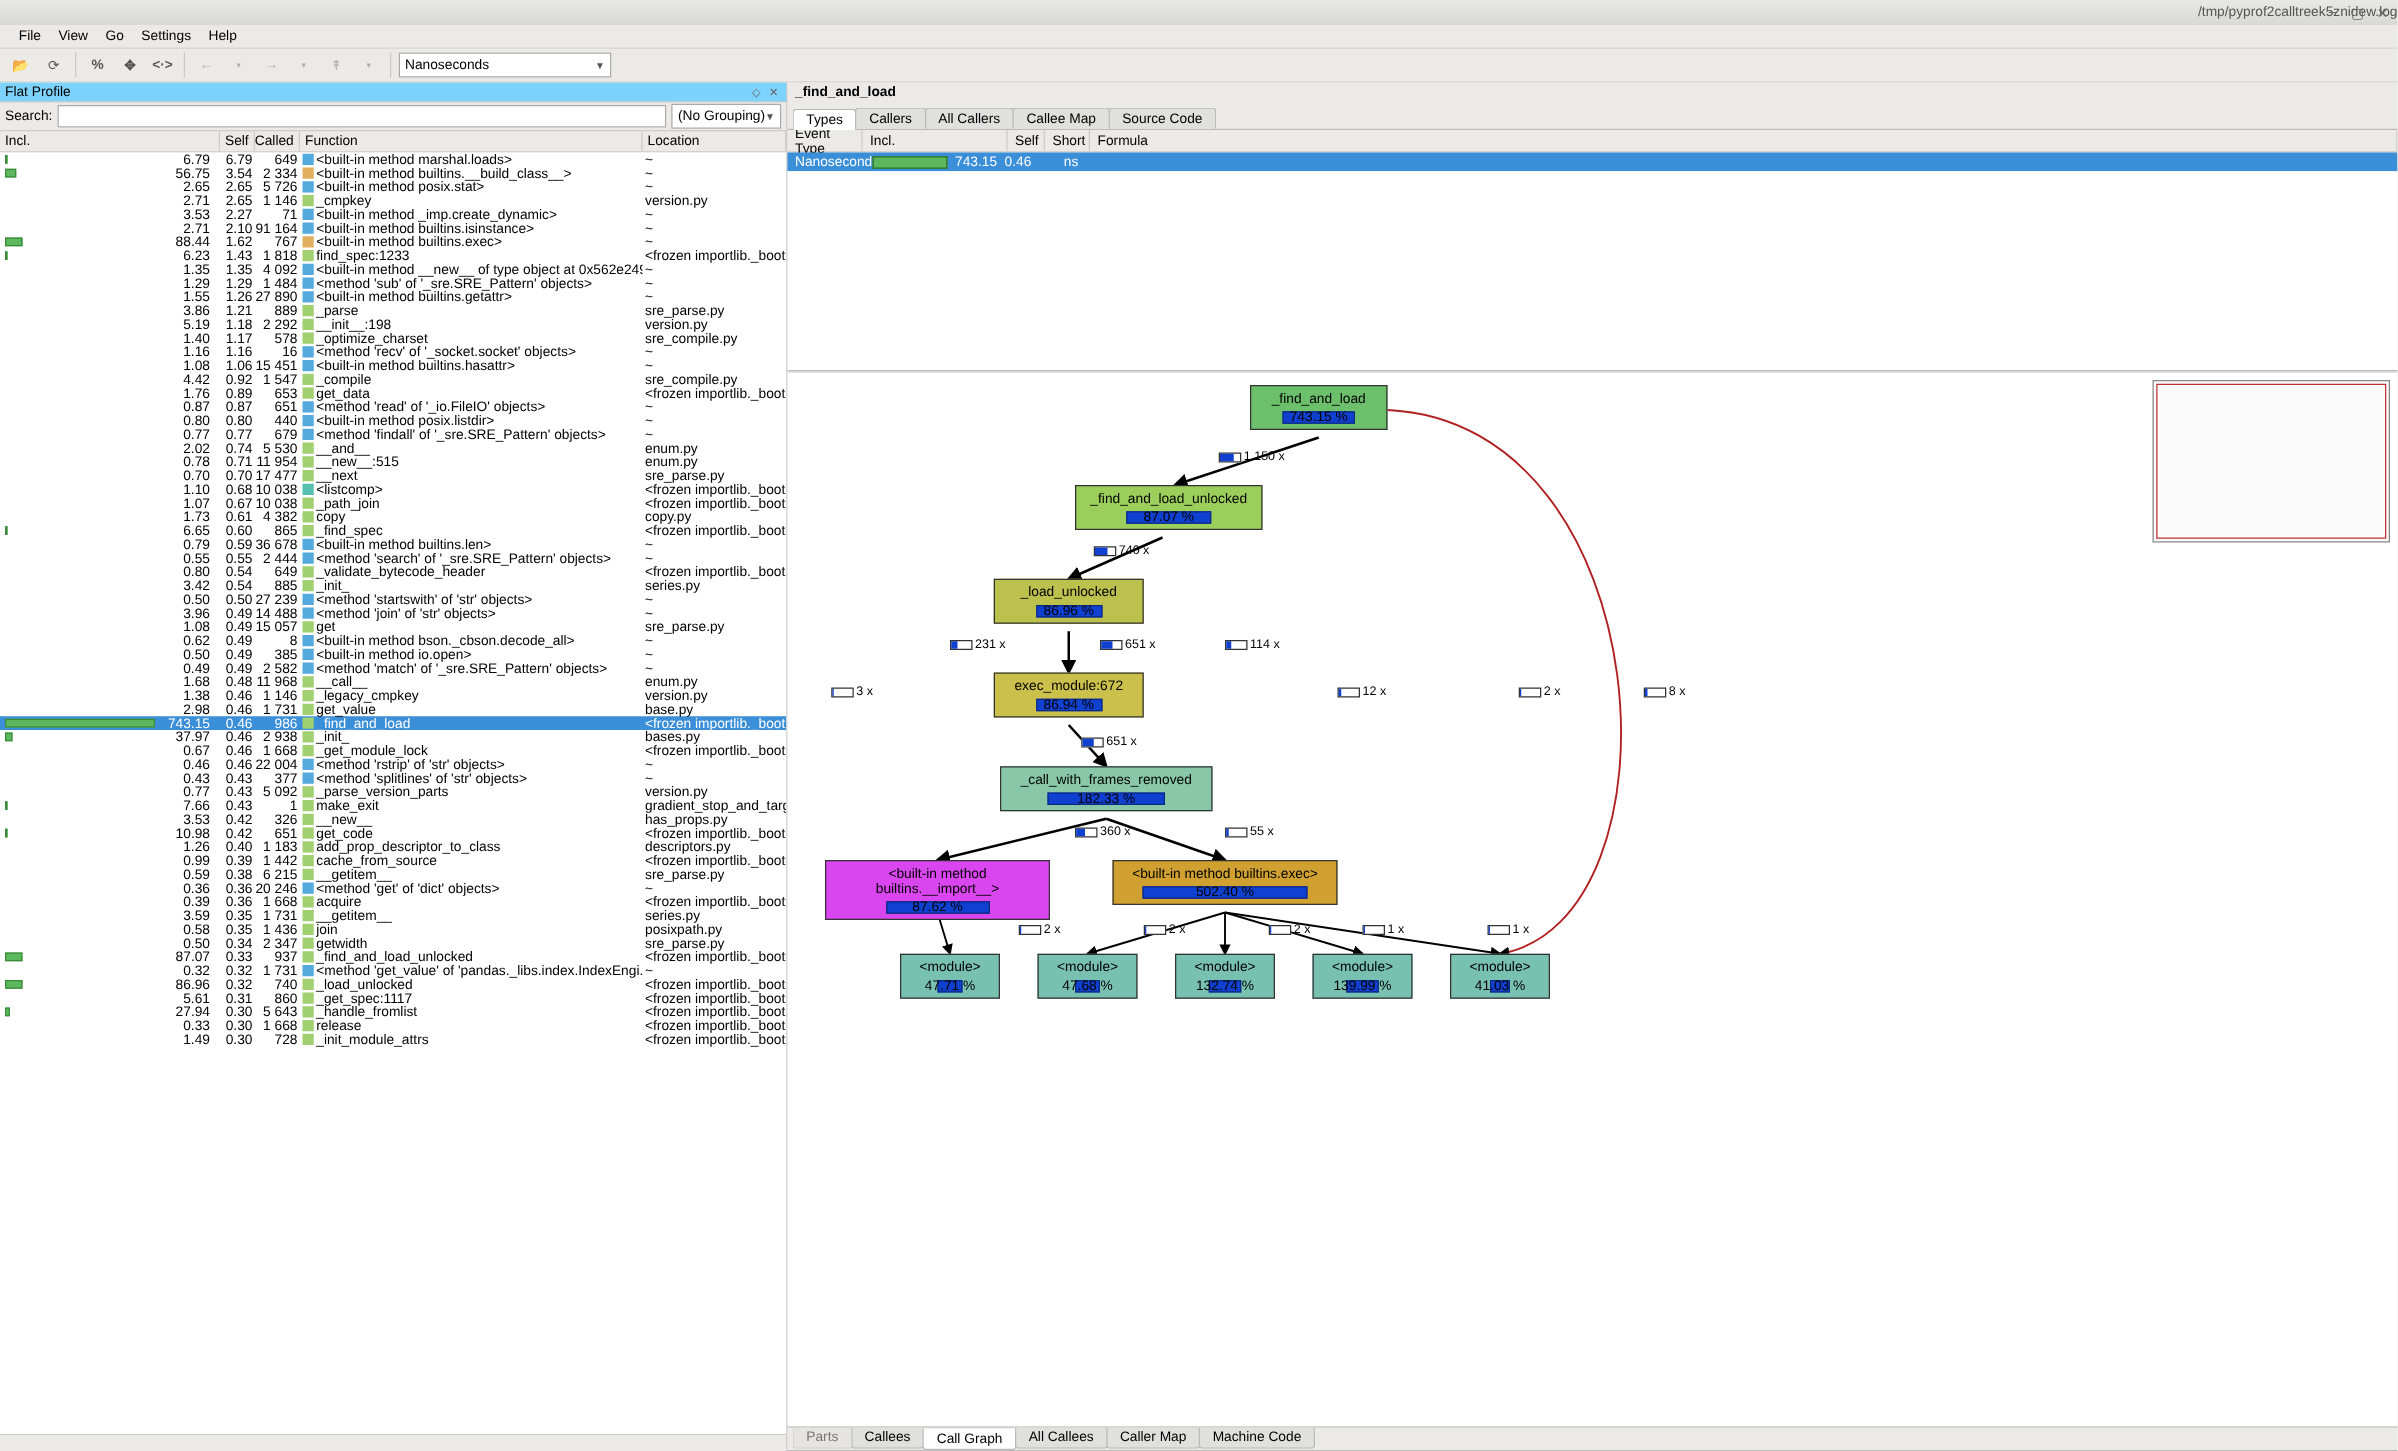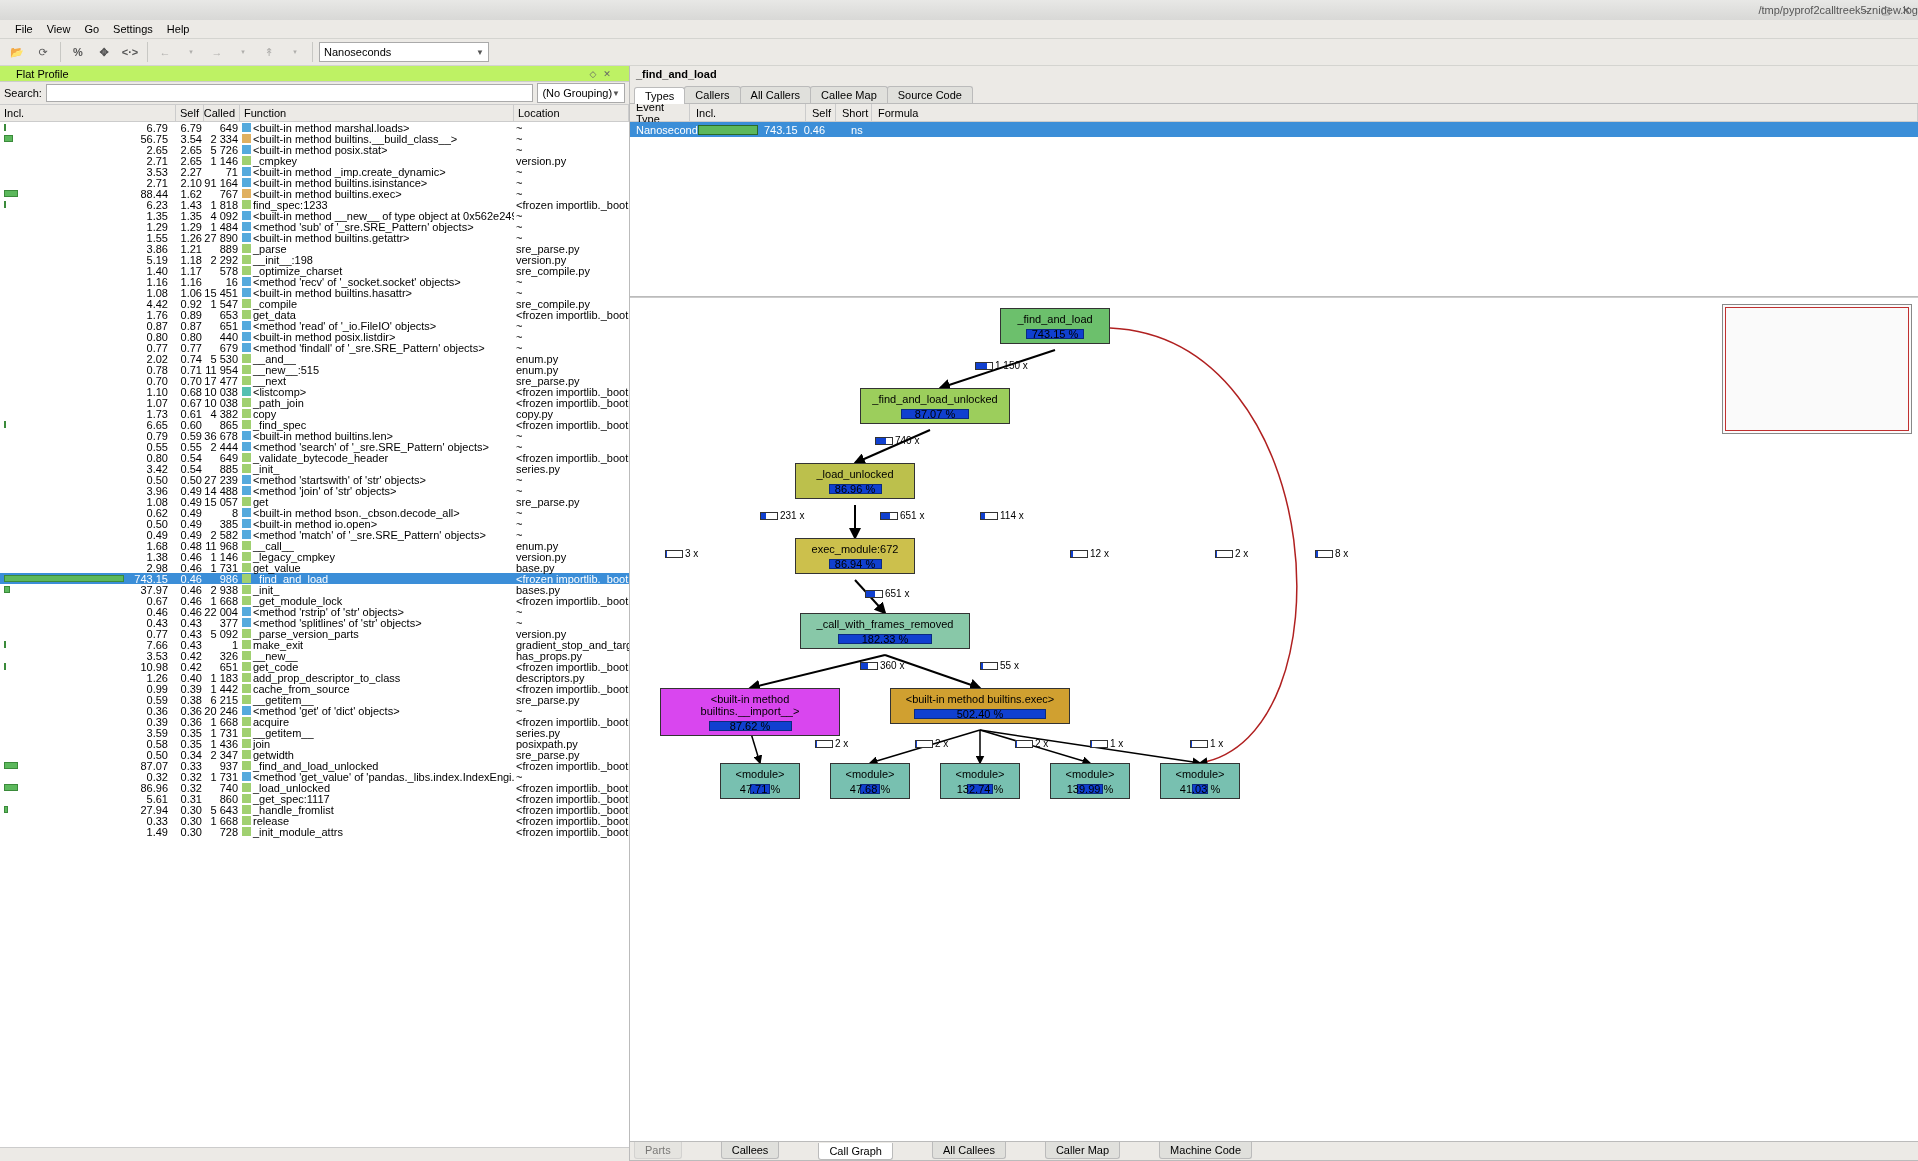--- a/index.html
+++ b/index.html
@@ -10,21 +10,21 @@
 .wctrl span { width:16px; height:14px; display:inline-flex; align-items:center; justify-content:center; color:#666; cursor:default; }
 .menubar { height:18px; background:#eceae6; display:flex; align-items:center; padding:0 9px; gap:2px; }
 .menubar span { padding:1px 6px; }
 .toolbar { height:28px; background:#eceae6; border-top:1px solid #d4d4d0; border-bottom:1px solid #d4d4d0; display:flex; align-items:center; padding:0 6px; gap:4px; }
 .tbtn { width:22px; height:22px; border:1px solid transparent; display:inline-flex; align-items:center; justify-content:center; color:#555; }
 .tsep { width:1px; height:20px; background:#c8c8c4; margin:0 2px; }
 .combo { height:20px; border:1px solid #aaa; background:#fff; min-width:170px; display:flex; align-items:center; padding:0 4px; justify-content:space-between; }
 .combo .arr { font-size:8px; color:#555; }
 .main { display:flex; height:calc(100vh - 66px); }
 .left { width:630px; border-right:1px solid #bbb; display:flex; flex-direction:column; background:#f4f4f0; }
-.dockhdr { height:16px; background:#bef264; border-bottom:1px solid #ccc; display:flex; align-items:center; padding:0 16px; font-size:10px; justify-content:space-between; }
+.dockhdr { height:16px; background:#7dd3fc; border-bottom:1px solid #ccc; display:flex; align-items:center; padding:0 4px; font-size:10px; justify-content:space-between; }
 .dockhdr .ctl { display:flex; gap:2px; }
 .dockhdr .ctl span { width:12px; height:12px; display:inline-flex; align-items:center; justify-content:center; color:#666; font-size:9px; }
 .searchrow { height:22px; display:flex; align-items:center; padding:2px 4px; gap:4px; background:#eceae6; }
 .searchrow input { flex:1; height:18px; border:1px solid #aaa; padding:0 4px; }
 .searchrow .combo { min-width:80px; }
 .thead { height:18px; background:#eceae6; display:flex; border-top:1px solid #ccc; border-bottom:1px solid #ccc; }
 .th { border-right:1px solid #ccc; padding:2px 4px; display:flex; align-items:center; }
 .th.incl { width:176px; }
 .th.self { width:28px; }
 .th.called { width:36px; justify-content:flex-end;}
@@ -52,21 +52,21 @@
 .evrow .ebar { width:60px; height:10px; background:#5cb85c; border:1px solid #2a6a2a; }
 .graph { flex:1; background:#fff; position:relative; overflow:hidden; border-top:1px solid #ccc; }
 .node { position:absolute; border:1px solid #333; text-align:center; padding:4px 6px; font-size:10px; }
 .node .nbar { height:10px; display:flex; align-items:center; justify-content:center; margin-top:4px; font-size:9px; }
 .node .nbar .fill { background:#1040d0; height:10px; border:1px solid #0a2a80; }
 .edge-lbl { position:absolute; font-size:10px; display:flex; align-items:center; gap:2px; }
 .edge-lbl .eb { width:18px; height:8px; background:#fff; border:1px solid #333; display:inline-block; }
 .edge-lbl .eb i { display:block; height:100%; background:#1040d0; }
 .minimap { position:absolute; top:6px; right:6px; width:190px; height:130px; border:1px solid #888; background:#fafafa; }
 .minimap .mview { position:absolute; border:1px solid #c03030; left:2px; top:2px; right:2px; bottom:2px; }
-.bottabs { height:20px; background:#eceae6; display:flex; align-items:flex-start; padding:0 4px; border-top:1px solid #bbb;gap:40px; }
+.bottabs { height:20px; background:#eceae6; display:flex; align-items:flex-start; padding:0 4px; border-top:1px solid #bbb; }
 svg.edges { position:absolute; left:0; top:0; width:100%; height:100%; pointer-events:none; }
 .hscroll { height:14px; background:#eceae6; border-top:1px solid #ccc; }
 </style>
 </head>
 <body>
 
 <div class="titlebar">
   <span class="title">/tmp/pyprof2calltreek5znidew.log</span>
   <div class="wctrl">
     <span>–</span>

